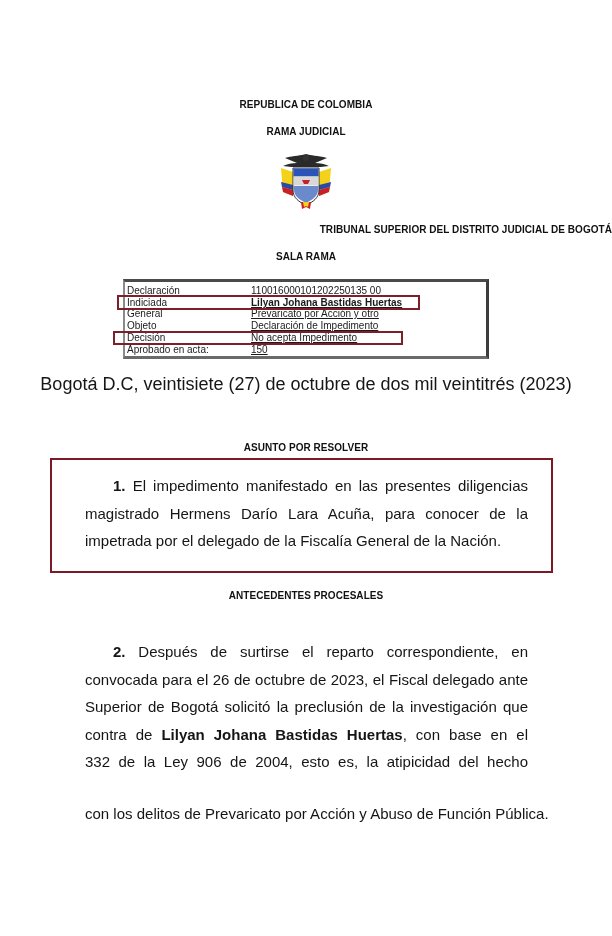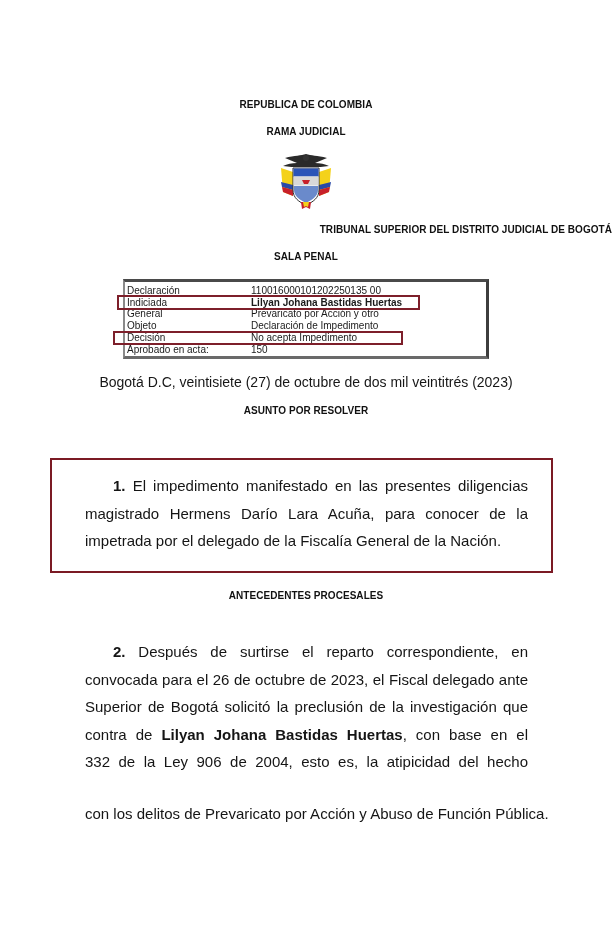--- a/index.html
+++ b/index.html
@@ -48,35 +48,35 @@
     }
     .info-row {
       position: absolute;
       left: 127px;
       height: 12px;
       font-size: 10px;
       line-height: 12px;
       color: #1a1a1a;
     }
     .info-label { position: absolute; left: 0; white-space: nowrap; }
-    .info-value { position: absolute; left: 124px; white-space: nowrap; }
+    .info-value { position: absolute; left: 124px; white-space: nowrap; text-decoration: underline; }
     .info-value.bold { font-weight: bold; }
 
     .red-rect {
       position: absolute;
       border: 2px solid #7d1f2a;
     }
 
     .date-line {
       position: absolute;
       left: 0;
       width: 612px;
       top: 374px;
       text-align: center;
-      font-size: 14px;
+      font-size: 18px;
       color: #161616;
     }
 
     
     .asunto-box {
       position: absolute;
       left: 50px;
       top: 458px;
       width: 503px;
       height: 115px;
@@ -124,21 +124,21 @@
     <rect x="18.5" y="24.5" width="25" height="9" fill="#d8d8d8"></rect>
     <path d="M27 28 L35 28 L33 32 L29 32 Z" fill="#c8202a"></path>
     <path d="M19 34 L43 34 L43 38 C43 44 37 48 31 51 C25 48 19 44 19 38 Z" fill="#6a8acb"></path>
 
     <path d="M26 50 L36 50 L35 57 L31 55 L27 57 Z" fill="#c8202a"></path>
     <path d="M28 50 L34 50 L33 55 L31 54 L29 55 Z" fill="#f4d21a"></path>
   </svg>
 </div>
 
 <div class="center-line" style="top:224px;text-align:right;">TRIBUNAL SUPERIOR DEL DISTRITO JUDICIAL DE BOGOTÁ</div>
-<div class="center-line" style="top:251px;">SALA PENAL</div>
+<div class="center-line" style="top:251px;">SALA RAMA</div>
 
 <div class="info-box"></div>
 
 <div class="info-row" style="top:285px;">
   <span class="info-label">Declaración</span>
   <span class="info-value">110016000101202250135 00</span>
 </div>
 <div class="info-row" style="top:297px;">
   <span class="info-label">Indiciada</span>
   <span class="info-value bold">Lilyan Johana Bastidas Huertas</span>
@@ -158,21 +158,21 @@
 <div class="info-row" style="top:344px;">
   <span class="info-label">Aprobado en acta:</span>
   <span class="info-value">150</span>
 </div>
 
 <div class="red-rect" style="left:117px; top:295px; width:303px; height:15px;"></div>
 <div class="red-rect" style="left:113px; top:331px; width:290px; height:14px;"></div>
 
 <div class="date-line">Bogotá D.C, veintisiete (27) de octubre de dos mil veintitrés (2023)</div>
 
-<div class="center-line" style="top:405px;">ASUNTO POR RESOLVER</div>
+<div class="center-line" style="top:442px;">ASUNTO POR RESOLVER</div>
 
 <div class="asunto-box"></div>
 
 <div class="para-line indent" style="top: 478px; white-space: normal; height: 16px; overflow: hidden;">
   <span class="num">1.</span>
   <span>El impedimento manifestado en las presentes diligencias por el H.</span>
 </div>
 <div class="para-line" style="top: 506px; white-space: normal; height: 16px; overflow: hidden;">magistrado Hermens Darío Lara Acuña, para conocer de la solicitud de Preclusión</div>
 <div class="para-line last" style="top:533px;">impetrada por el delegado de la Fiscalía General de la Nación.</div>
 

